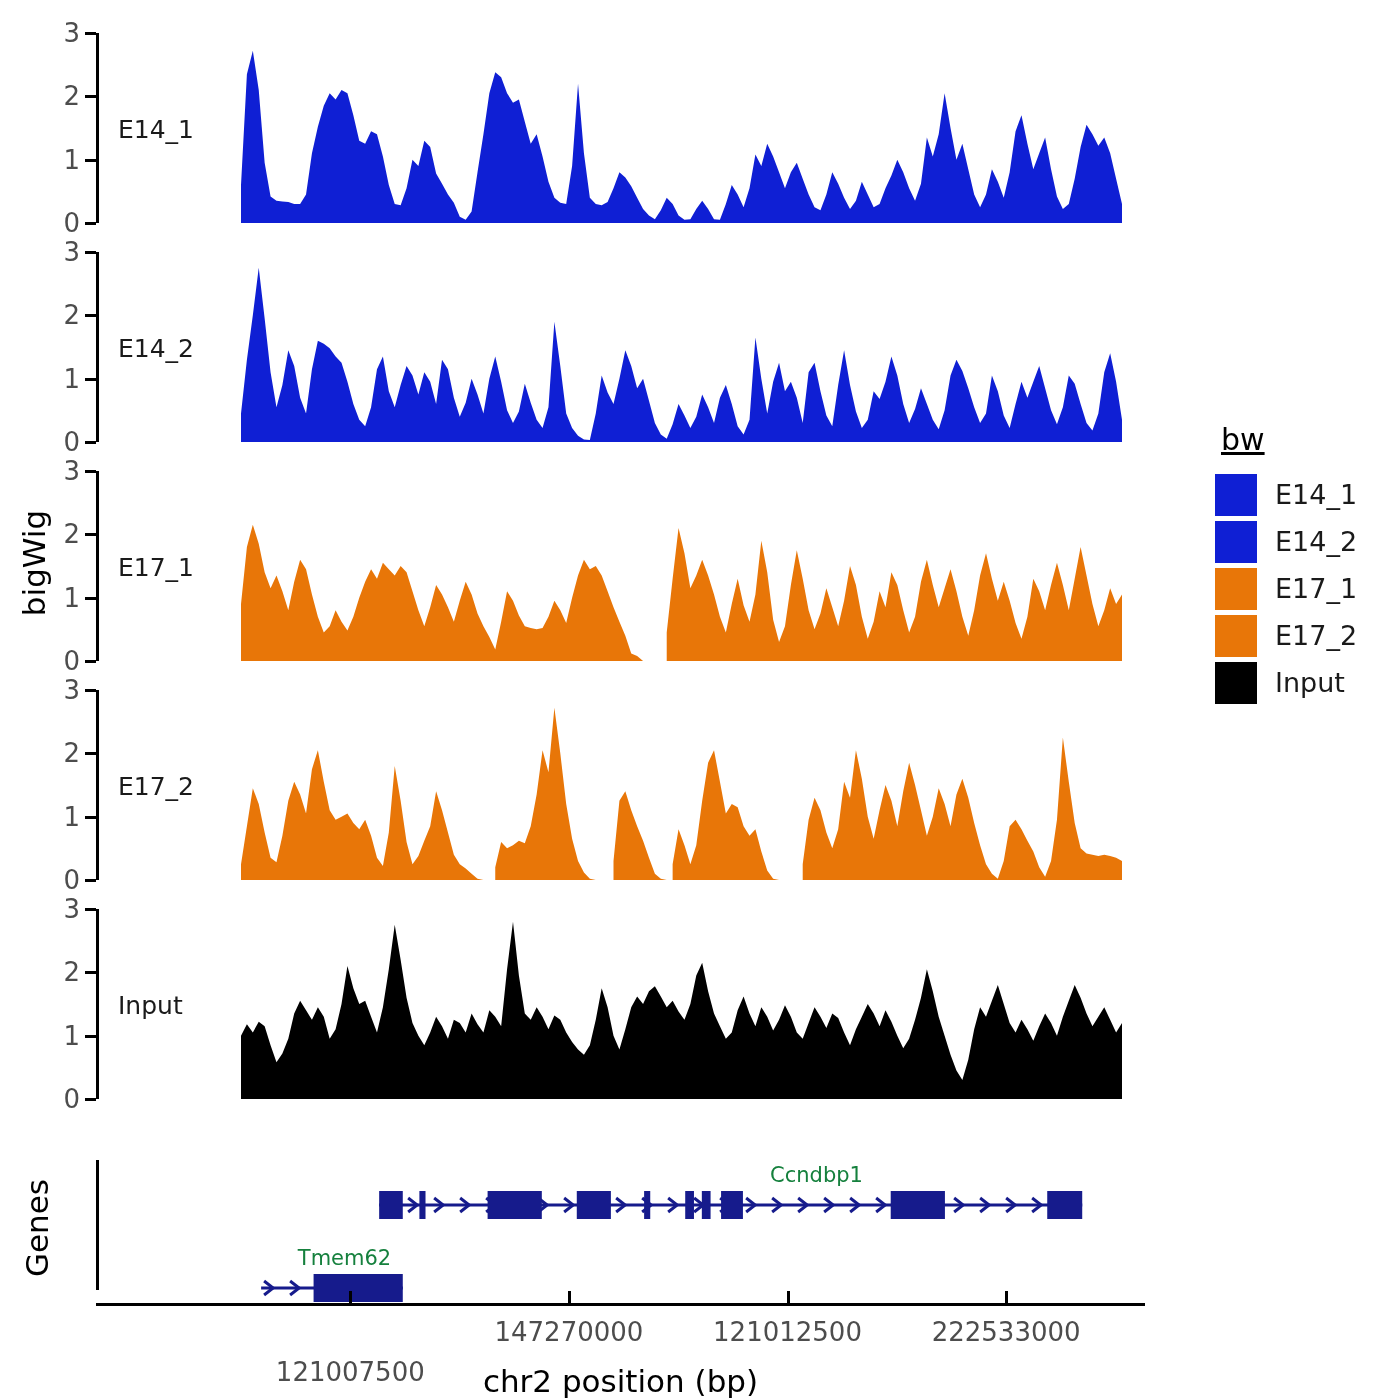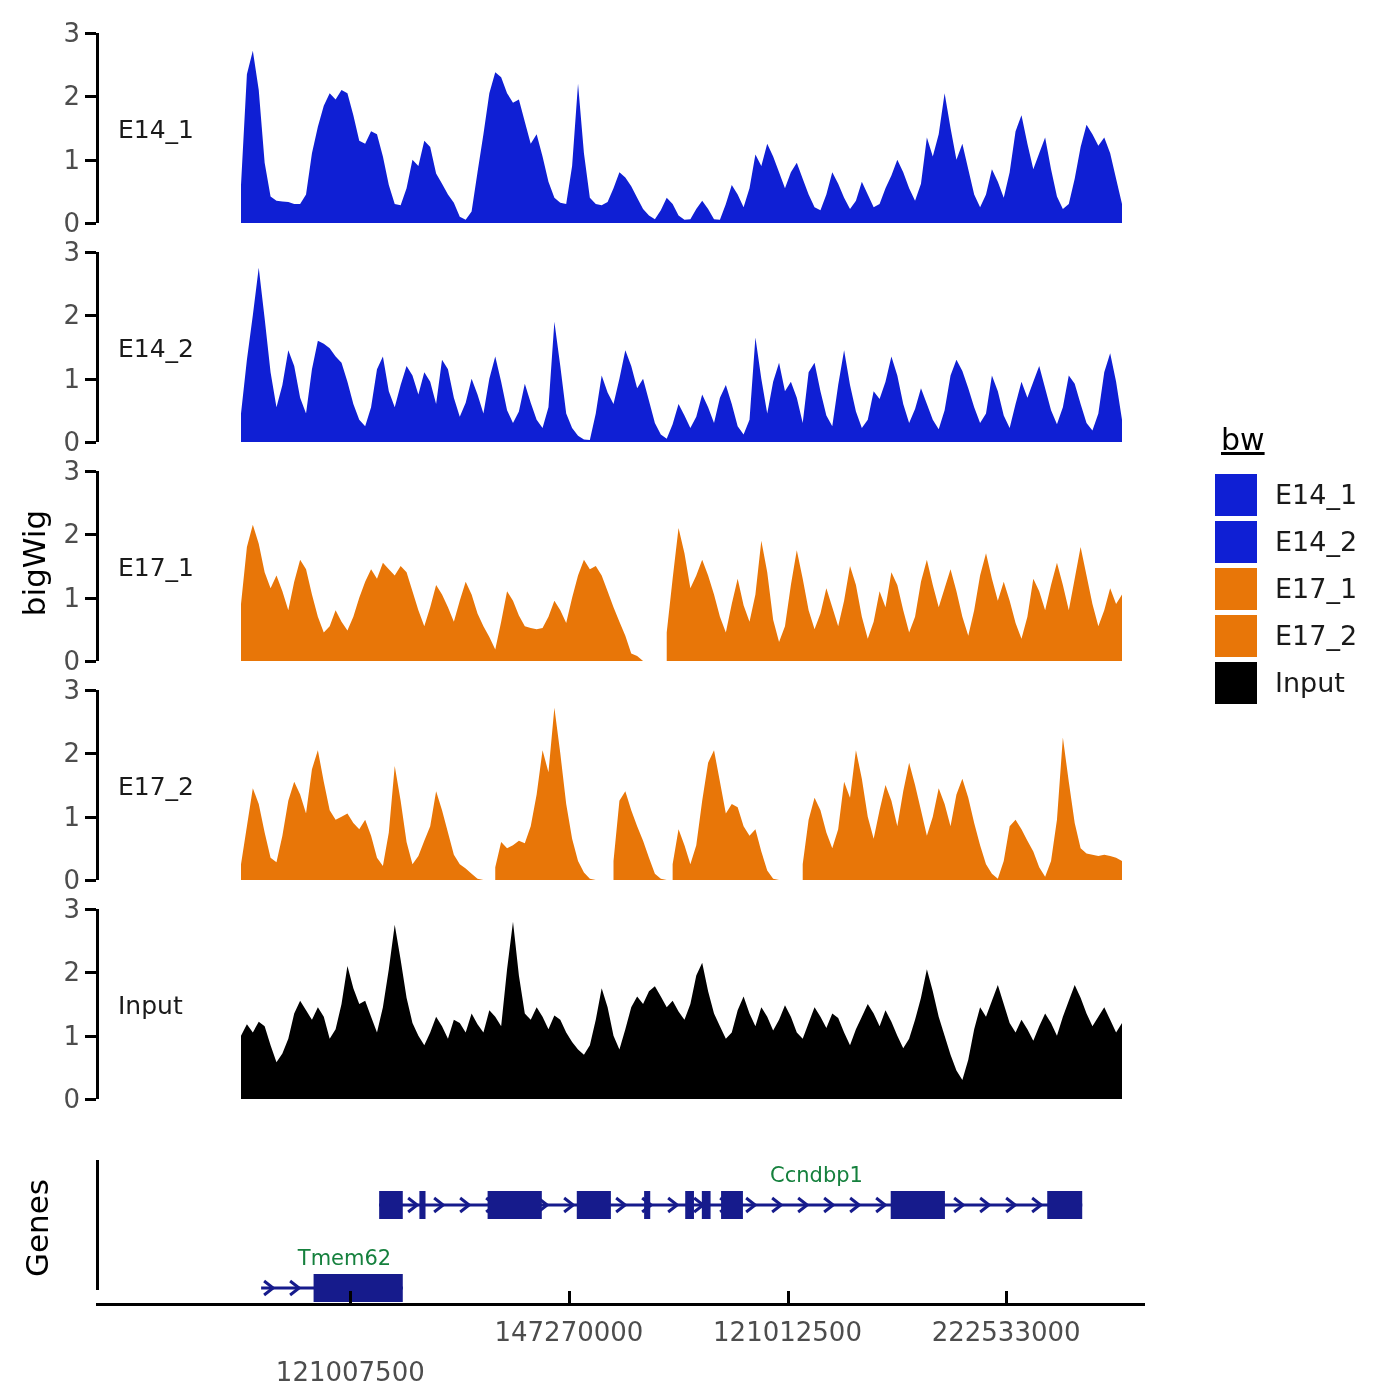--- a/index.html
+++ b/index.html
@@ -226,20 +226,21 @@
         <path d="M316.11215880893303,121 L325.11215880893303,128 L316.11215880893303,135" fill="none" stroke="#161b8c" stroke-width="3"></path>
         <path d="M342.11215880893303,121 L351.11215880893303,128 L342.11215880893303,135" fill="none" stroke="#161b8c" stroke-width="3"></path>
         <path d="M368.11215880893303,121 L377.11215880893303,128 L368.11215880893303,135" fill="none" stroke="#161b8c" stroke-width="3"></path>
         <rect x="313.5786600496278" y="114" width="89.19305210918117" height="28" fill="#161b8c"></rect>
       </svg>
   </div>
 
   <div id="xaxis">
     <div id="xaxis-line" style="left: 96px; top: 1303px; width: 1049px;"></div>
   </div>
+  <div id="xaxis-title" style="left: 620.5px; top: 1363px;">chr2 position (bp)</div>
 
   <div id="legend" style="left: 1215px; top: 425px;">
     <div id="legend-title">bw</div>
     <div id="legend-items">
         <div class="legend-row">
           <div class="legend-swatch" style="background: rgb(15, 31, 212);"></div>
           <div class="legend-text">E14_1</div>
         </div>
         <div class="legend-row">
           <div class="legend-swatch" style="background: rgb(15, 31, 212);"></div>

